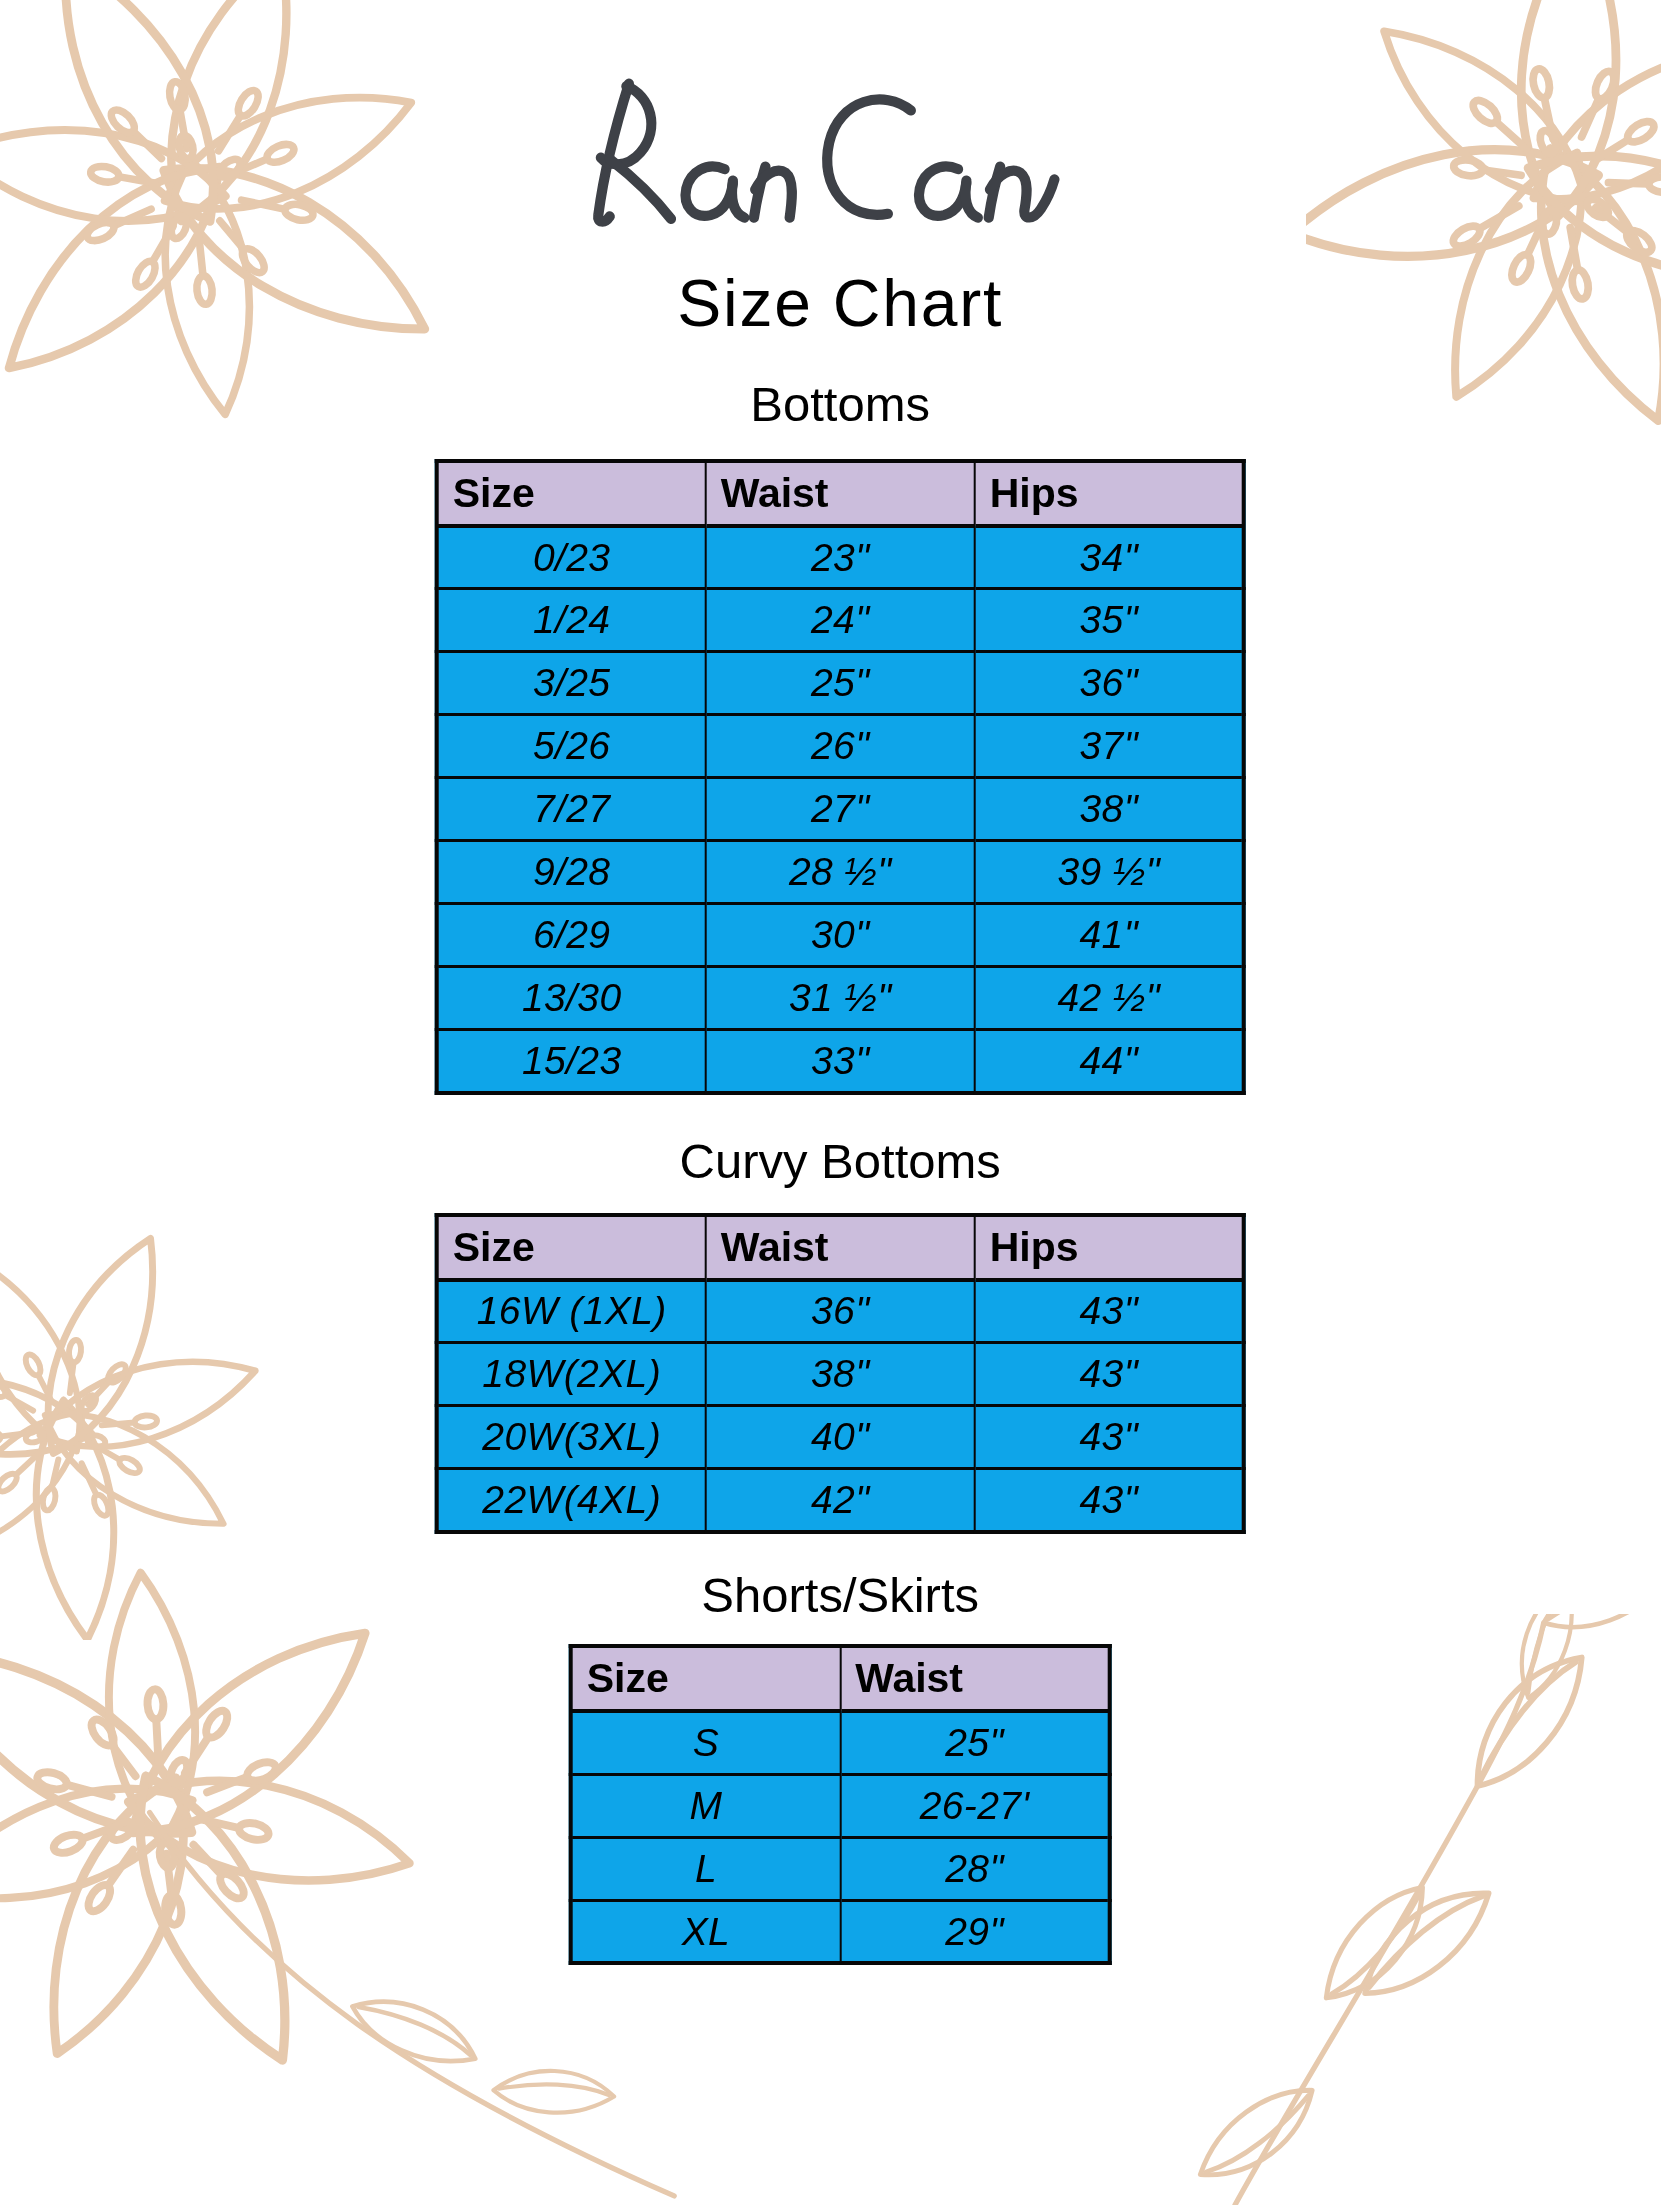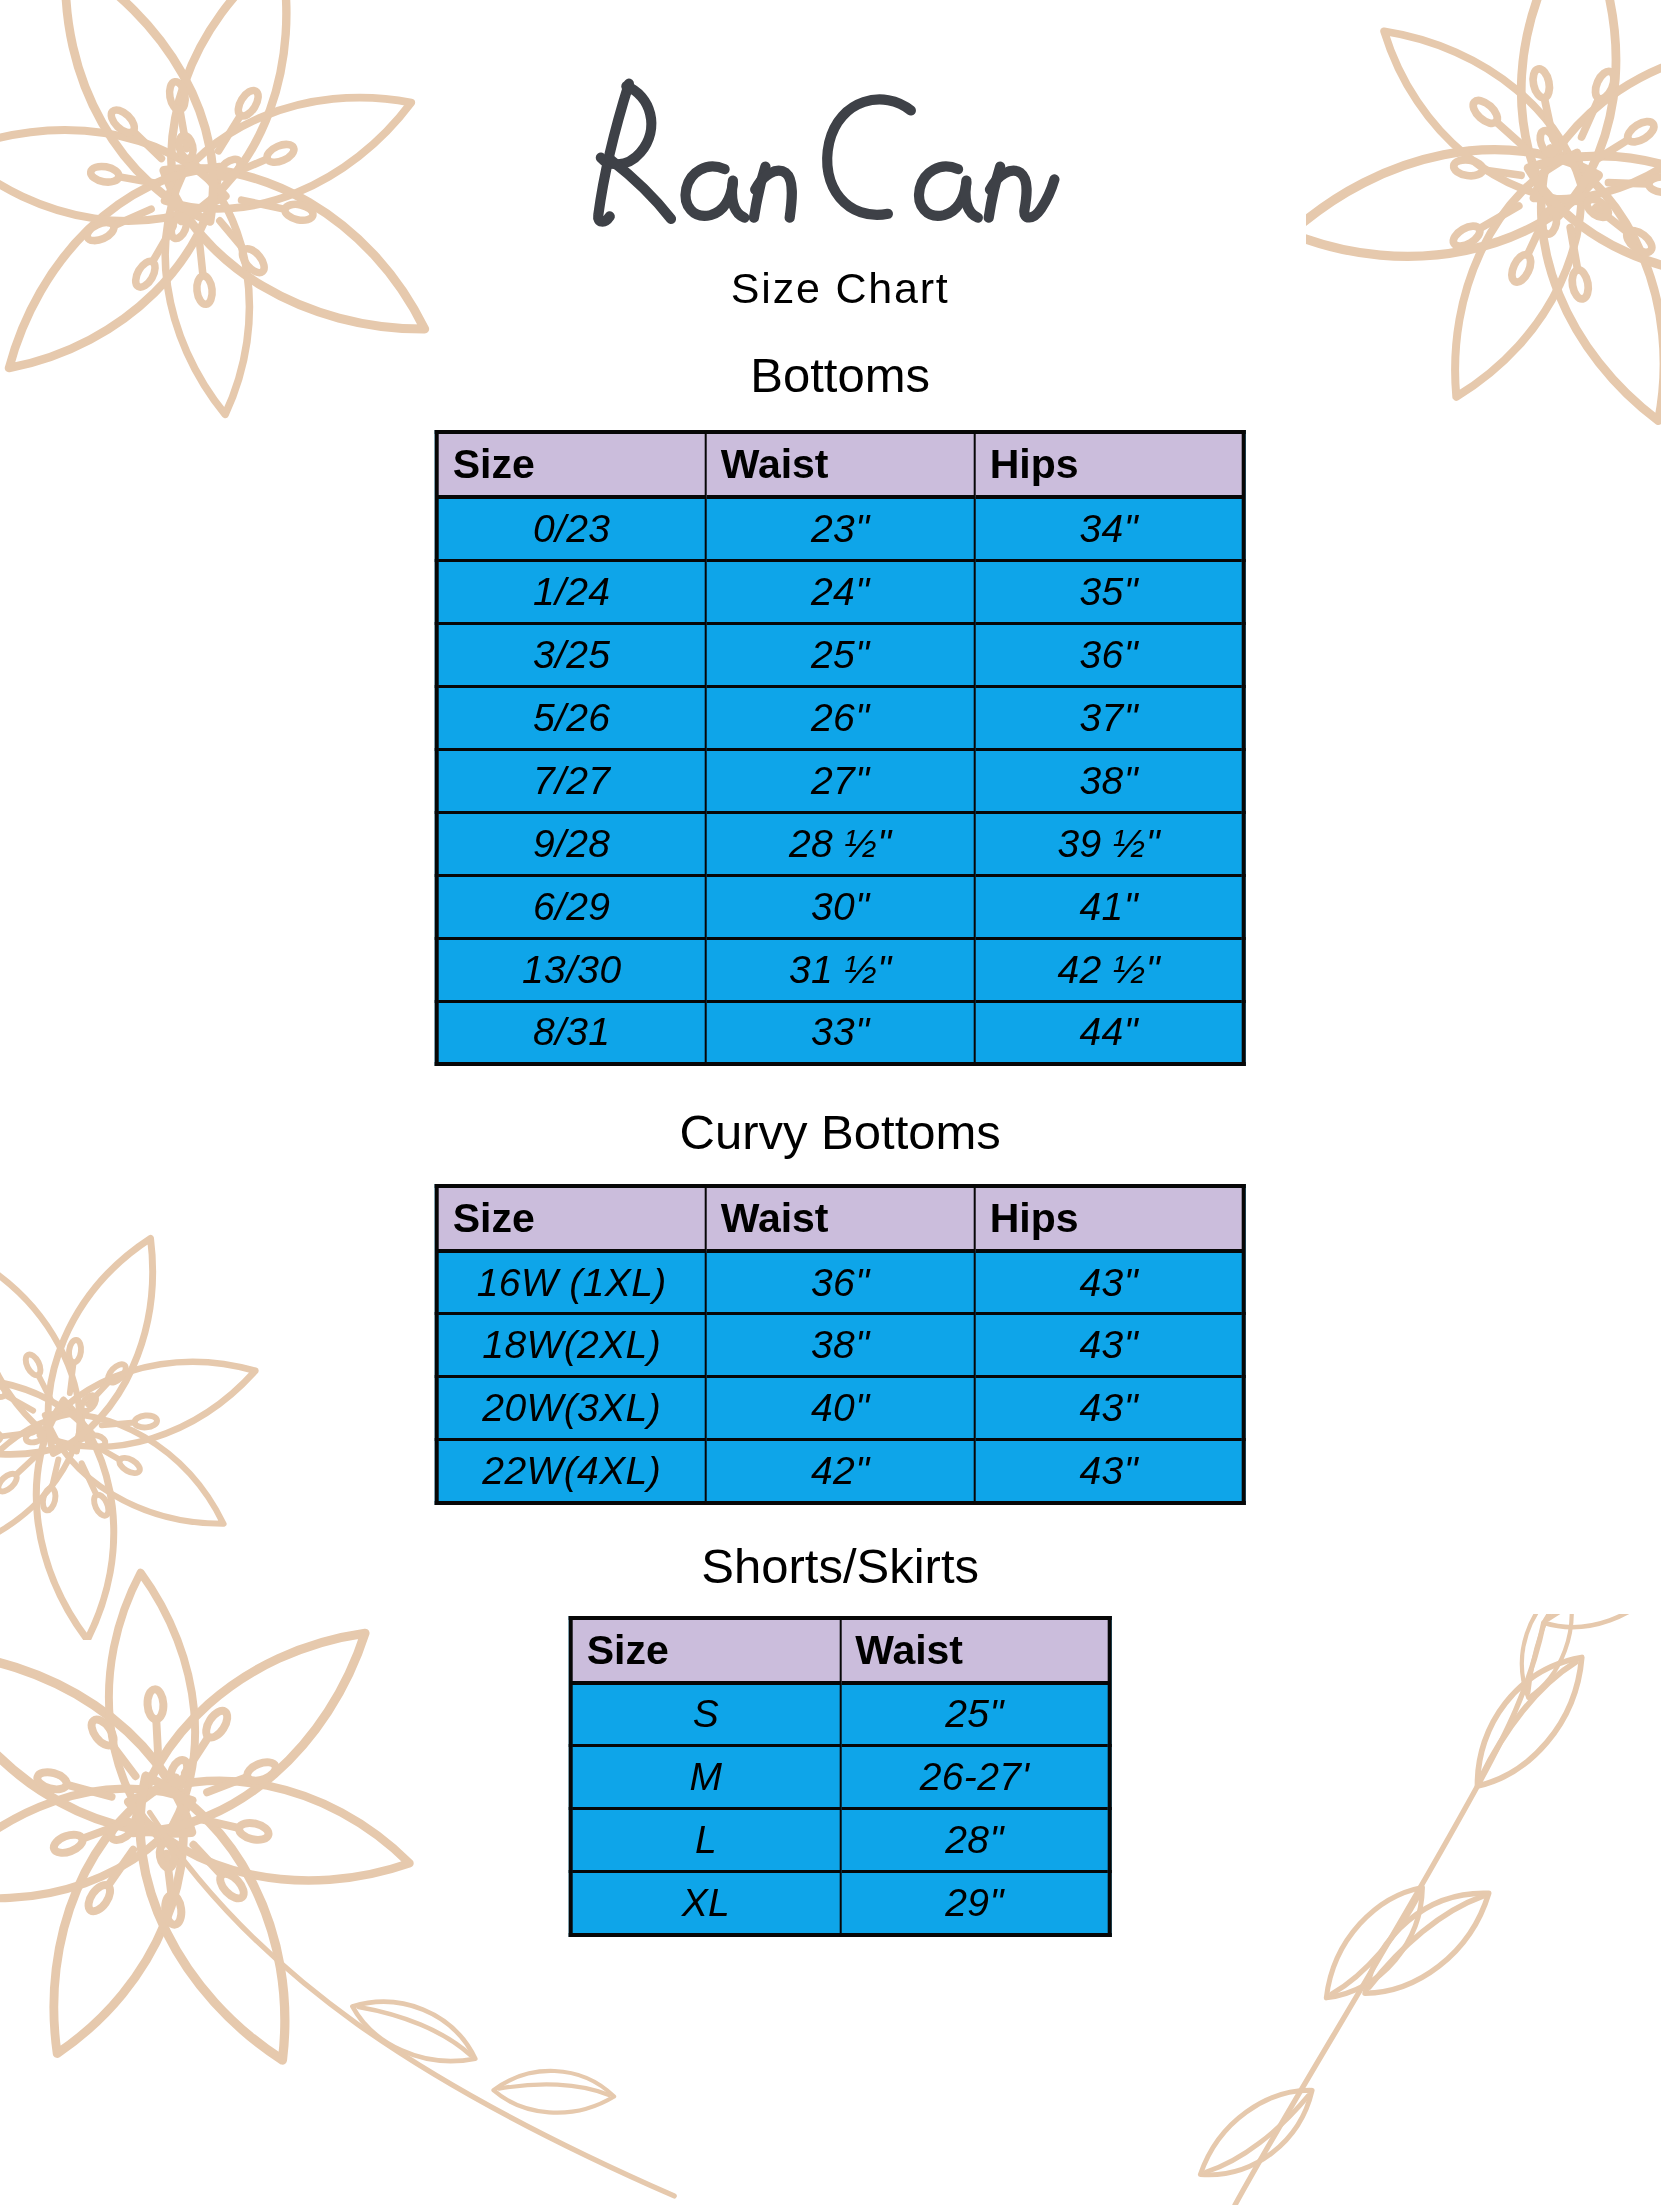--- a/index.html
+++ b/index.html
@@ -32,21 +32,21 @@
     transform:translateX(9.7px);
   }
   .logo-block{
     margin-top:62px;
     width:644px;
     height:185px;
   }
   .logo-block svg{width:100%;height:100%;}
   .subtitle{
     margin-top:15px;
-    font-size:43px;
+    font-size:66px;
     font-weight:400;
     letter-spacing:1.8px;
     color:var(--text);
     line-height:1.25;
   }
   .section{
     display:flex;
     flex-direction:column;
     align-items:center;
   }
@@ -276,21 +276,21 @@
               <td>6/29</td>
               <td>30"</td>
               <td>41"</td>
             </tr>
             <tr>
               <td>13/30</td>
               <td>31 ½"</td>
               <td>42 ½"</td>
             </tr>
             <tr>
-              <td>8/31</td>
+              <td>15/23</td>
               <td>33"</td>
               <td>44"</td>
             </tr>
           </tbody>
       </table>
     </section>
 
     <section class="section t-curvy">
       <h2 class="section-title">Curvy Bottoms</h2>
       <table class="cols-3">

